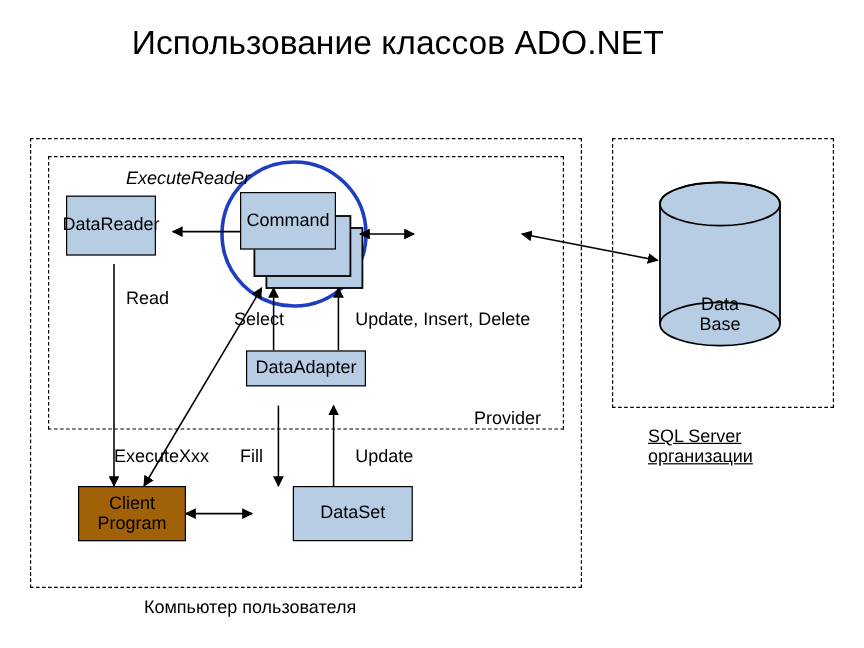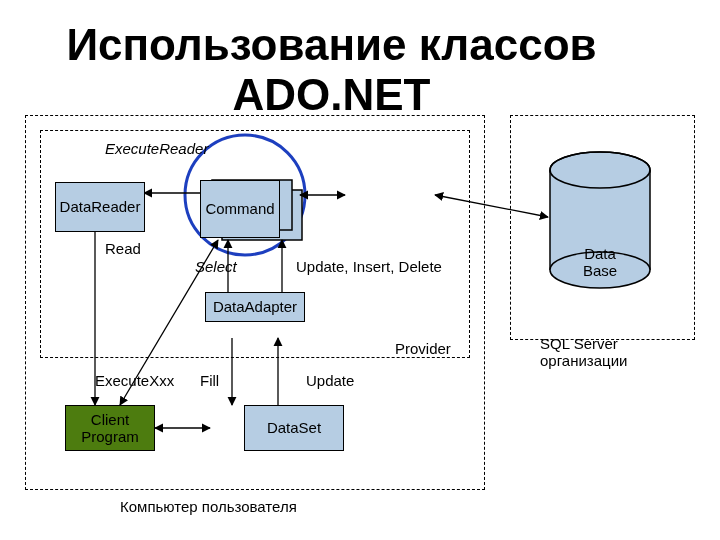--- a/index.html
+++ b/index.html
@@ -15,38 +15,38 @@
     position: relative;
     width: 720px;
     height: 540px;
   }
   .title {
     position: absolute;
     top: 20px;
     left: 0;
     width: 663px;
     text-align: center;
-    font-size: 44px;
-    font-weight: bold;
+    font-size: 28px;
+    font-weight: normal;
   }
   svg { position: absolute; top: 0; left: 0; }
   .box {
     position: absolute;
     box-sizing: border-box;
     border: 1.5px solid #000;
     background: #b6cde3;
     text-align: center;
     display: flex;
     align-items: center;
     justify-content: center;
     font-size: 15px;
     line-height: 1.15;
     padding: 2px 4px;
   }
-  .box.yellow { background: #4d7c0f; }
+  .box.yellow { background: #a16207; }
   .dashed {
     position: absolute;
     box-sizing: border-box;
     border: 1.5px dashed #000;
     background: transparent;
   }
   .lbl {
     position: absolute;
     font-size: 15px;
     white-space: nowrap;
@@ -101,37 +101,37 @@
 
     <line x1="120" y1="405" x2="218" y2="240" stroke="#000" stroke-width="1.3" marker-start="url(#arr)" marker-end="url(#arr)"></line>
 
     <line x1="155" y1="428" x2="210" y2="428" stroke="#000" stroke-width="1.3" marker-start="url(#arr)" marker-end="url(#arr)"></line>
 
     <line x1="232" y1="338" x2="232" y2="405" stroke="#000" stroke-width="1.3" marker-end="url(#arr)"></line>
 
     <line x1="278" y1="405" x2="278" y2="338" stroke="#000" stroke-width="1.3" marker-end="url(#arr)"></line>
   </svg>
 
-  <div class="box" style="left:55px; top:182px; width:90px; height:50px;">DataReader</div>
+  <div class="box" style="left:55px; top:163px; width:75px; height:50px;">DataReader</div>
 
-  <div class="box" style="left:200px; top:180px; width:80px; height:58px;">Command</div>
+  <div class="box" style="left:200px; top:160px; width:80px; height:48px;">Command</div>
 
 
   <div class="box" style="left:205px; top:292px; width:100px; height:30px;">DataAdapter</div>
 
   <div class="box" style="left:210px; top:405px; width:100px; height:46px;margin-left:34px;">DataSet</div>
 
   <div class="box yellow" style="left:65px; top:405px; width:90px; height:46px;">Client Program</div>
 
   <div class="lbl" style="left:575px; top:210px; width:50px; text-align:center; font-size:15px; white-space:normal;margin-top:35px;">Data Base</div>
 
   <div class="lbl" style="left:105px; top:140px;font-style:italic;">ExecuteReader</div>
   <div class="lbl" style="left:105px; top:240px;">Read</div>
-  <div class="lbl" style="left:195px; top:258px;font-style:italic;">Select</div>
+  <div class="lbl" style="left:195px; top:258px;">Select</div>
   <div class="lbl" style="left:296px; top:258px;">Update, Insert, Delete</div>
   <div class="lbl" style="left:395px; top:340px;text-align:right;">Provider</div>
   <div class="lbl" style="left:95px; top:372px;">ExecuteXxx</div>
   <div class="lbl" style="left:200px; top:372px;">Fill</div>
-  <div class="lbl" style="left:292px; top:372px;padding-left:14px;">Update</div>
+  <div class="lbl" style="left:282px; top:372px;padding-left:14px;">Update</div>
   <div class="lbl" style="left:120px; top:498px;">Компьютер пользователя</div>
-  <div class="lbl" style="left:540px; top:335px; white-space:normal; width:150px;">SQL Server организации</div>
+  <div class="lbl" style="left:540px; top:355px; white-space:normal; width:150px;text-decoration:underline;">SQL Server организации</div>
 
 </div>
 
 </body></html>

